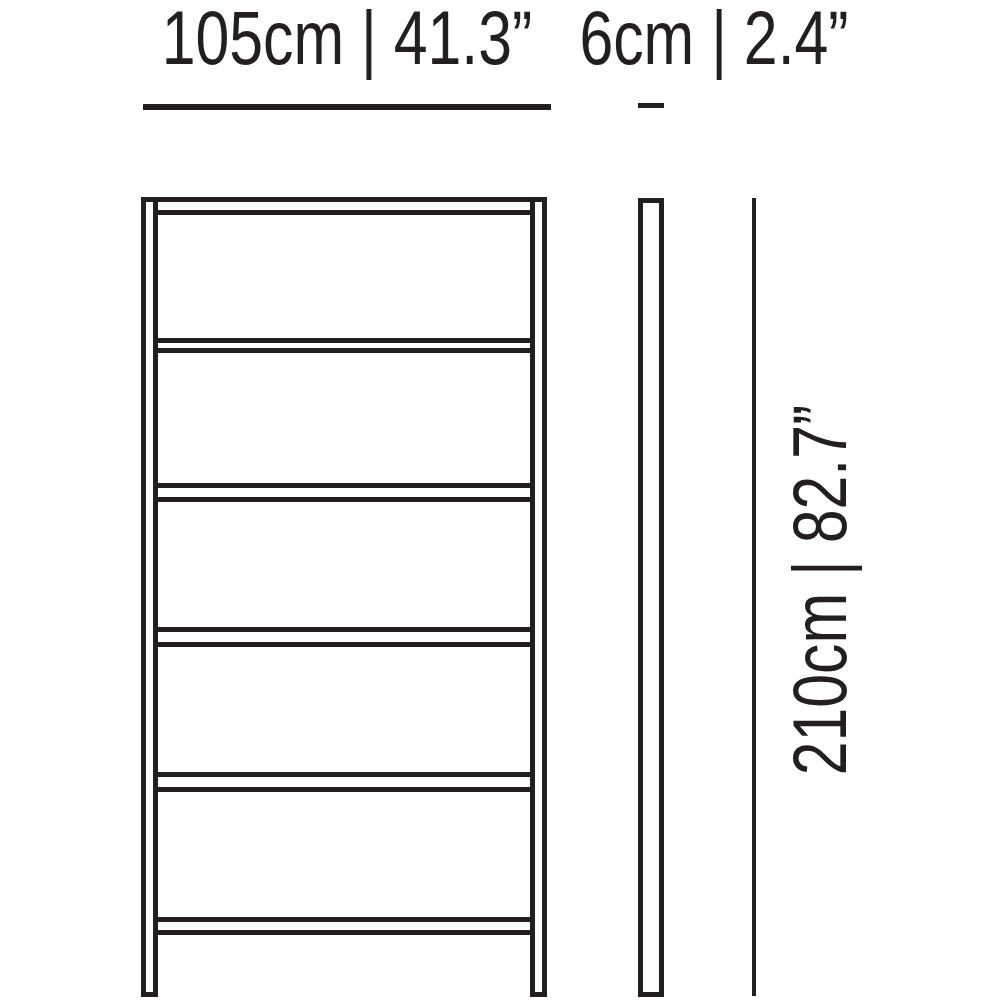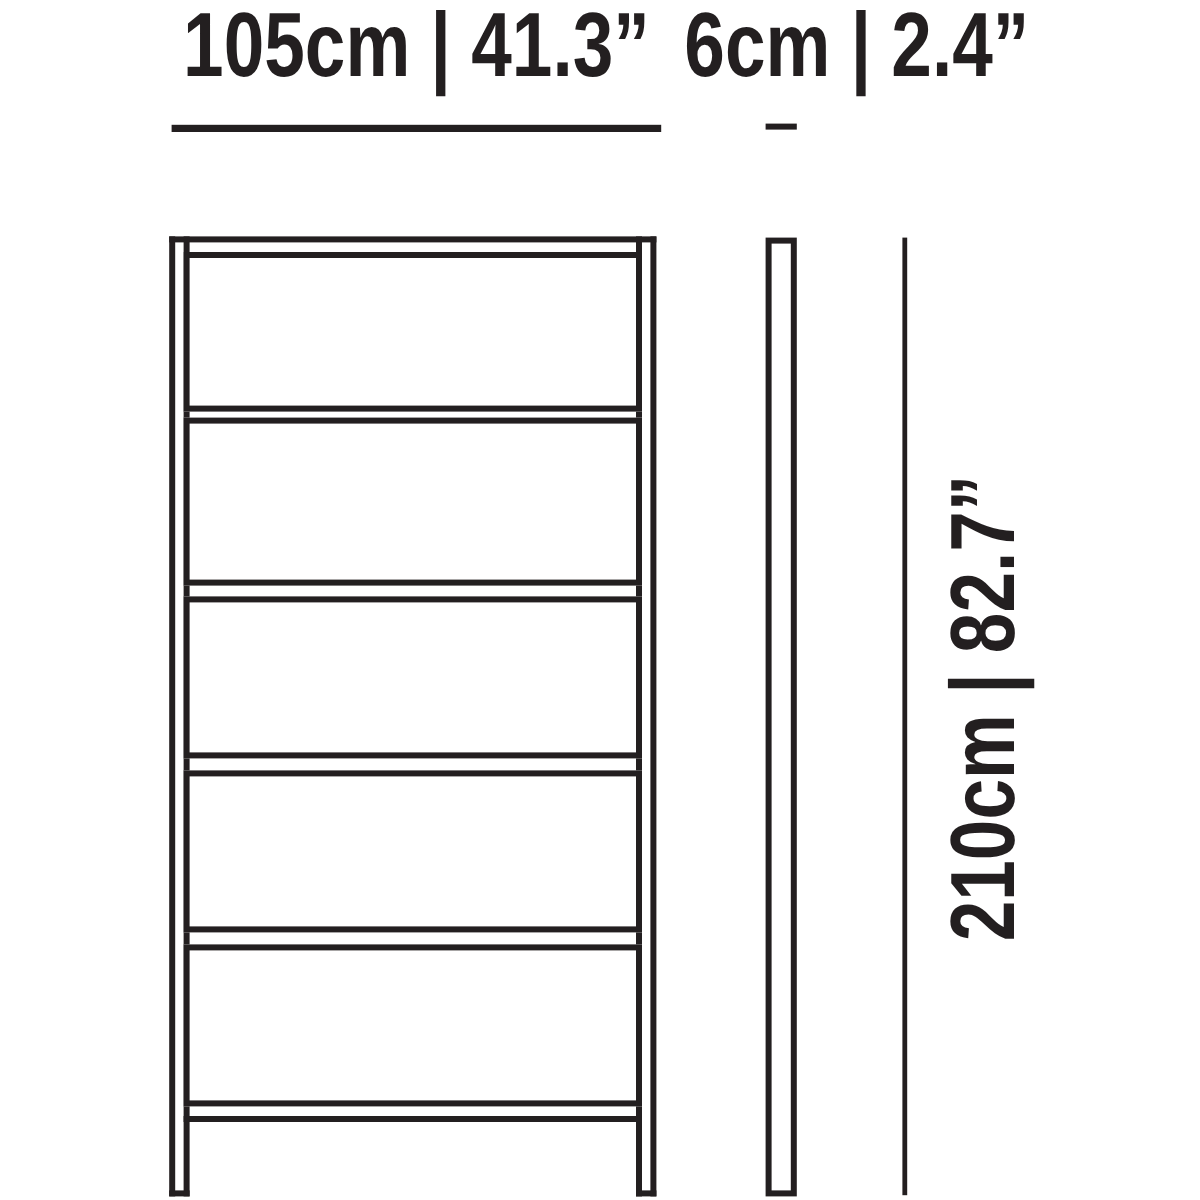--- a/index.html
+++ b/index.html
@@ -7,21 +7,20 @@
     padding: 0;
     background: #ffffff;
   }
   #canvas {
     position: relative;
     width: 1000px;
     height: 1000px;
     background: #ffffff;
     overflow: hidden;
     font-family: "Liberation Sans", sans-serif;
-    font-weight: bold;
   }
   .ink { background: #231f20; }
 
   
   .dim-label {
     position: absolute;
     color: #231f20;
     font-size: 76px;
     line-height: 72px;
     white-space: nowrap;

